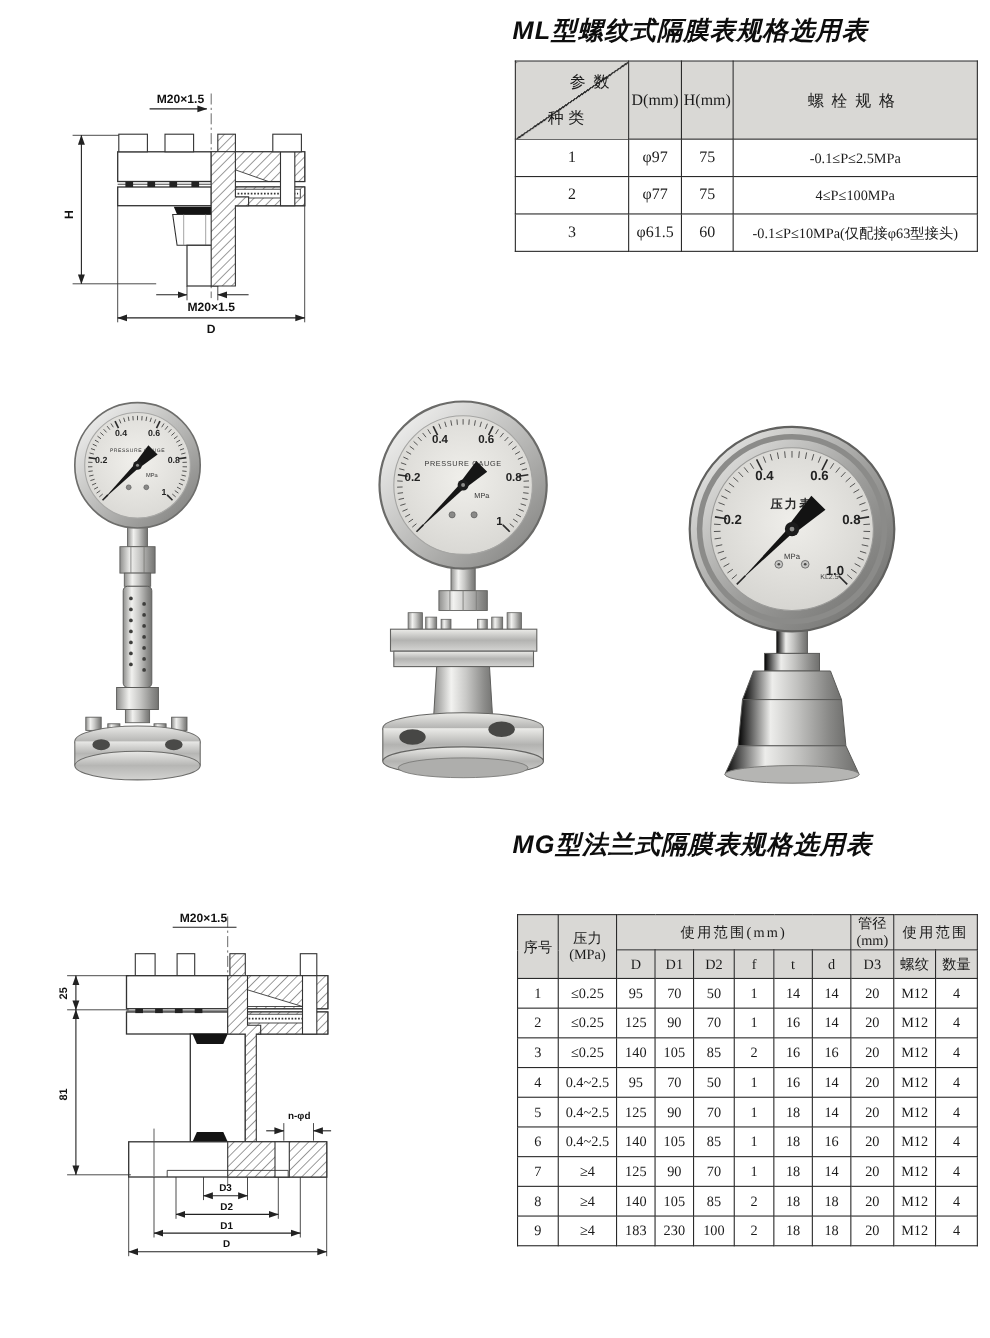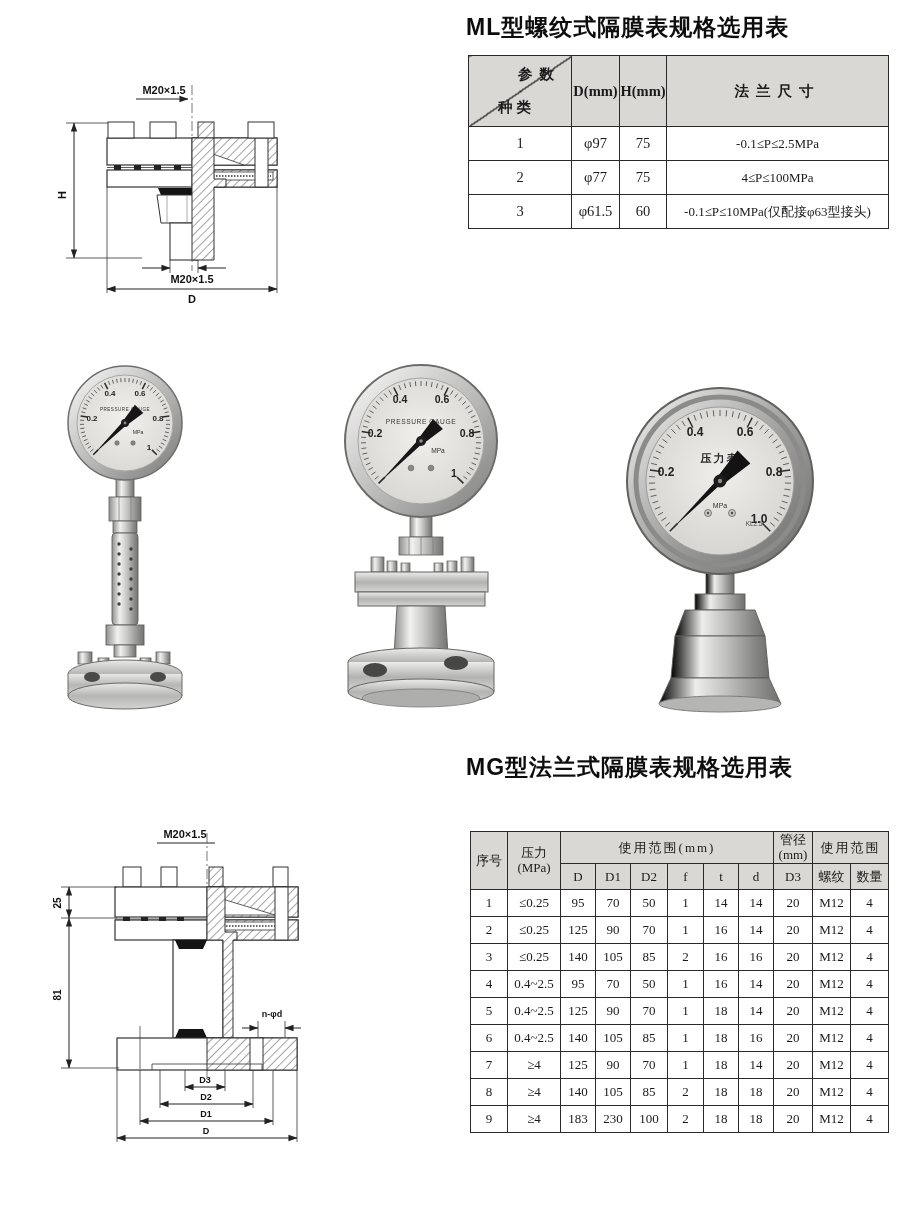--- a/index.html
+++ b/index.html
@@ -1,27 +1,27 @@
 <!DOCTYPE html>
 <html><head>
 <meta charset="utf-8">
 <style>
   html,body{margin:0;padding:0;}
   body{width:900px;height:1216px;position:relative;background:#ffffff;
        font-family:"Liberation Serif",serif;color:#1a1a1a;overflow:hidden;}
   .abs{position:absolute;}
   .sec-title{font-family:"Liberation Sans",sans-serif;font-weight:bold;font-size:23px;
-             color:#0d0d0d;letter-spacing:1px;white-space:nowrap;}
+             color:#0d0d0d;letter-spacing:1px;white-space:nowrap;font-style:italic;}
   table{border-collapse:collapse;table-layout:fixed;}
   th,td{border:1px solid #2a2a2a;text-align:center;vertical-align:middle;padding:0;
         font-weight:normal;overflow:hidden;}
   th{background:#d9d8d5;}
   
   .ml-table{width:420px;font-size:14.5px;}
-  .ml-table thead th{height:70px;font-weight:bold;}
+  .ml-table thead th{height:70px;}
   .ml-table tbody td{height:33px;}
   .ml-table td:nth-child(4){font-size:13px;white-space:nowrap;}
   th.corner{position:relative;
     background-image:linear-gradient(to bottom right,
       transparent calc(50% - 0.7px), #2a2a2a calc(50% - 0.7px),
       #2a2a2a calc(50% + 0.7px), transparent calc(50% + 0.7px));}
   .corner-param{position:absolute;top:9px;right:10px;letter-spacing:7px;}
   .corner-kind{position:absolute;bottom:9px;left:8px;letter-spacing:4px;margin-left:21px;}
   .ls6{letter-spacing:7px;}
   .ls2{letter-spacing:2px;}
@@ -117,21 +117,21 @@
       <col style="width:222px">
     </colgroup>
   <thead>
     <tr>
       <th class="corner">
         <span class="corner-param">参数</span>
         <span class="corner-kind">种类</span>
       </th>
       <th>D(mm)</th>
       <th>H(mm)</th>
-      <th class="ls6">法兰尺寸</th>
+      <th class="ls6">螺栓规格</th>
     </tr>
   </thead>
   <tbody>
       <tr>
         <td>1</td>
         <td>φ97</td>
         <td>75</td>
         <td>-0.1≤P≤2.5MPa</td>
       </tr>
       <tr>

